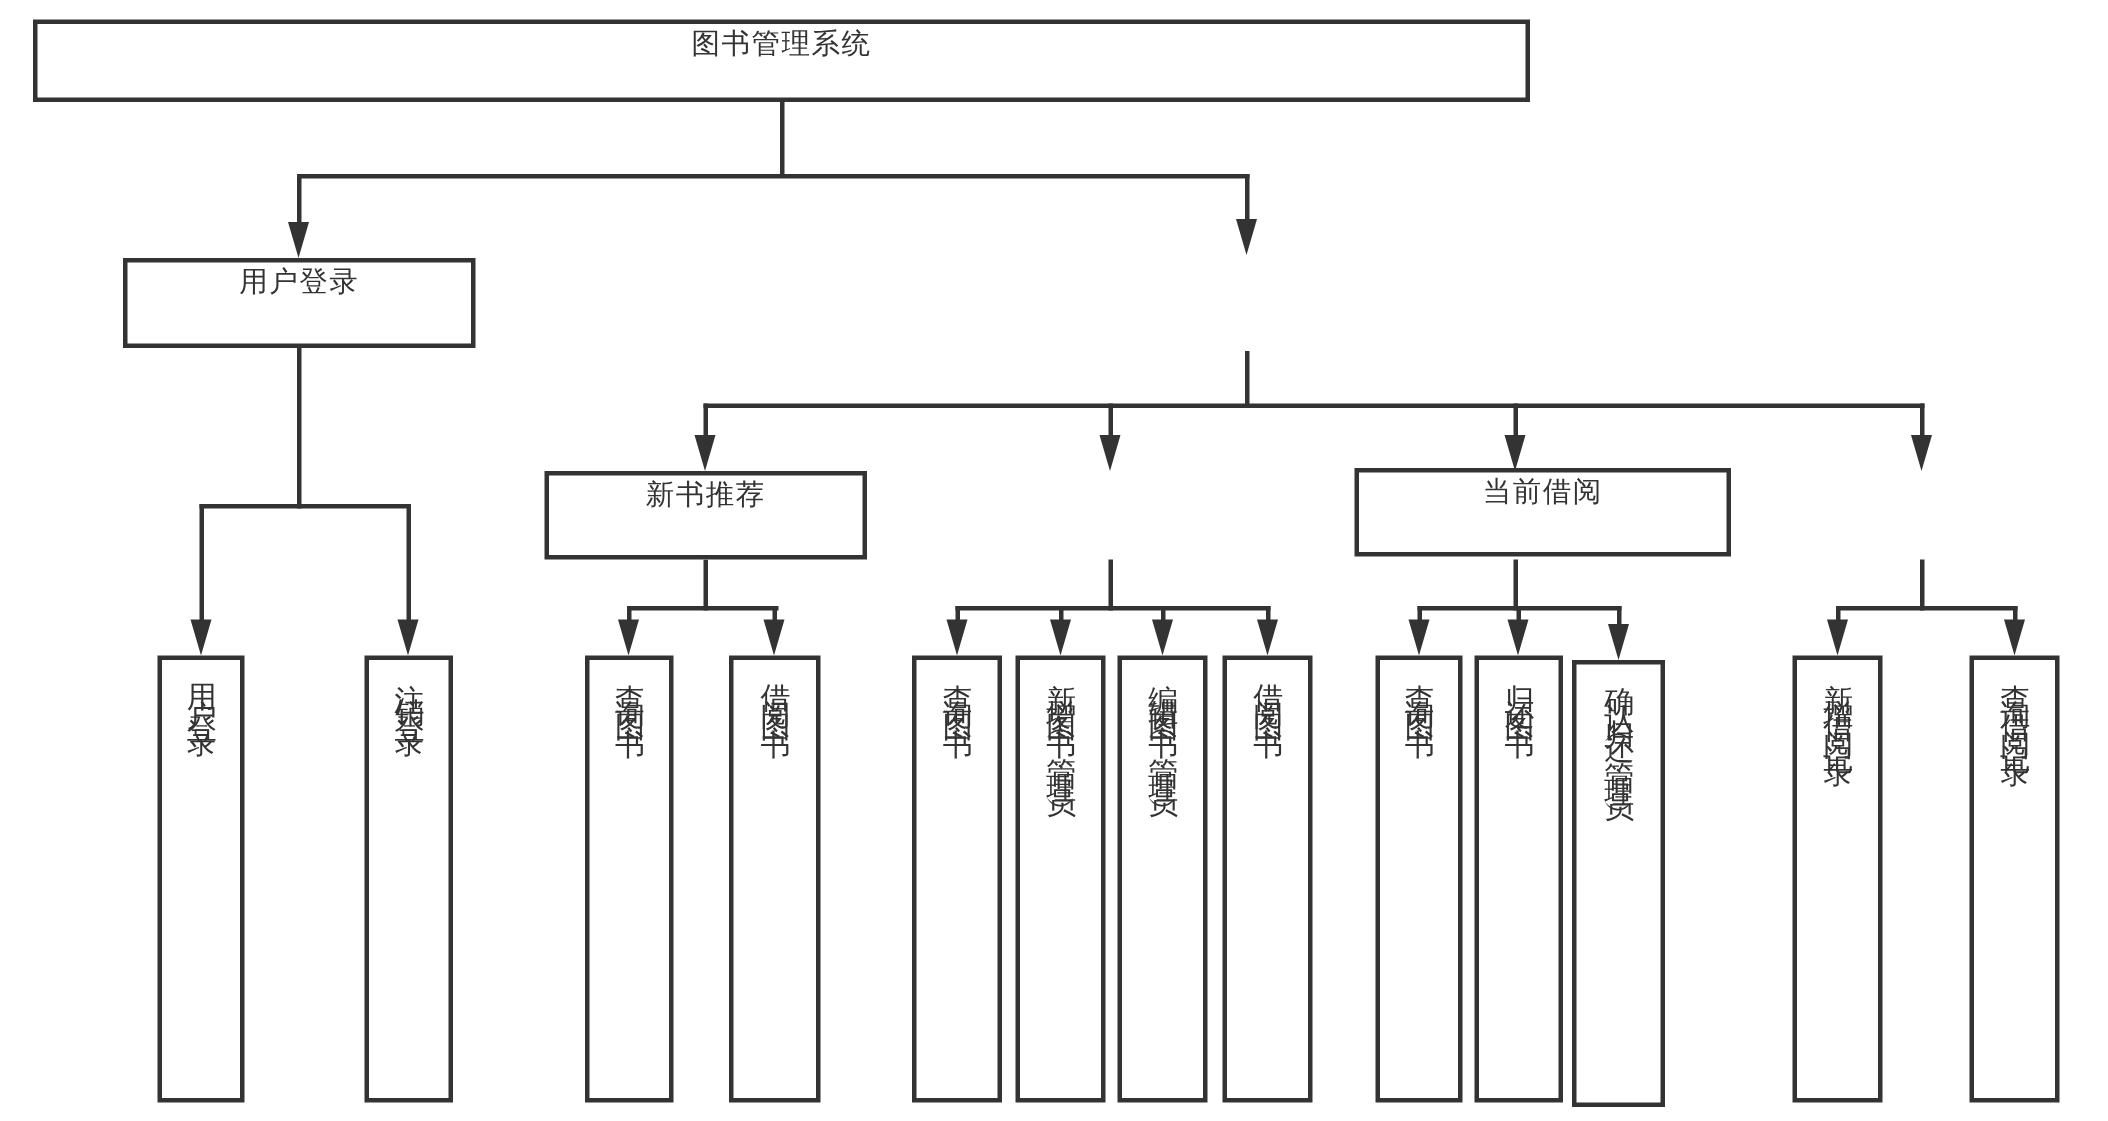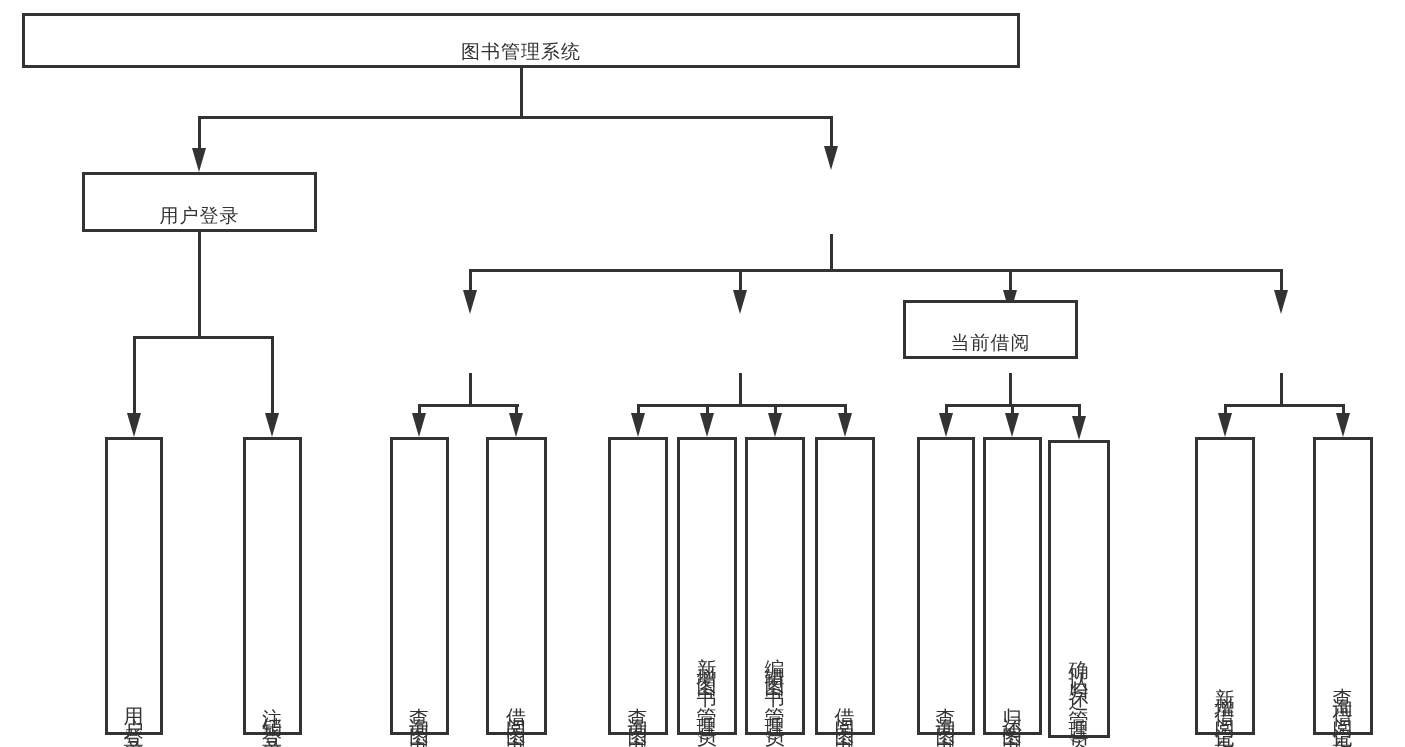--- a/index.html
+++ b/index.html
@@ -5,21 +5,21 @@
   * { margin:0; padding:0; box-sizing:border-box; }
   html,body { background:#fff; }
   .stage {
     position:relative; width:1405px; height:747px;
     background:var(--page_bg,#ffffff); overflow:hidden;
     font-family:"Liberation Sans","DejaVu Sans",sans-serif;
   }
   .box {
     position:absolute; background:#fff;
     border:3px solid var(--line,#333);
-    display:flex; align-items:flex-end; justify-content:center;
+    display:flex; align-items:flex-start; justify-content:center;
     color:var(--text,#333);
   }
   .hbox span { font-size:19px; letter-spacing:1px; white-space:nowrap; }
   .vbox { top:437px; height:298px; }
   .vbox span {
     writing-mode:vertical-rl; text-orientation:mixed;
     font-size:20px; letter-spacing:10px; line-height:1; white-space:nowrap;
   }
   .hl { position:absolute; height:3px; background:var(--line,#333); }
   .vl { position:absolute; width:3px; background:var(--line,#333); }
@@ -99,21 +99,24 @@
   <div class="tri" style="left:1336px;top:413px;"></div>
 
   <div class="box hbox" style="left:22px;top:13px;width:998px;height:55px;">
     <span>图书管理系统</span>
   </div>
 
   <div class="box hbox" style="left:82px;top:172px;width:235px;height:60px;">
     <span>用户登录</span>
   </div>
 
-  <div class="box hbox" style="left:903px;top:300px;width:175px;height:59px;">
+  <div class="box hbox" style="left:363px;top:314px;width:215px;height:59px;">
+    <span>新书推荐</span>
+  </div>
+  <div class="box hbox" style="left:903px;top:312px;width:251px;height:59px;">
     <span>当前借阅</span>
   </div>
 
   <div class="box vbox" style="left:105px;width:58px;">
     <span>用户登录</span>
   </div>
   <div class="box vbox" style="left:243px;width:59px;">
     <span>注销登录</span>
   </div>
 

